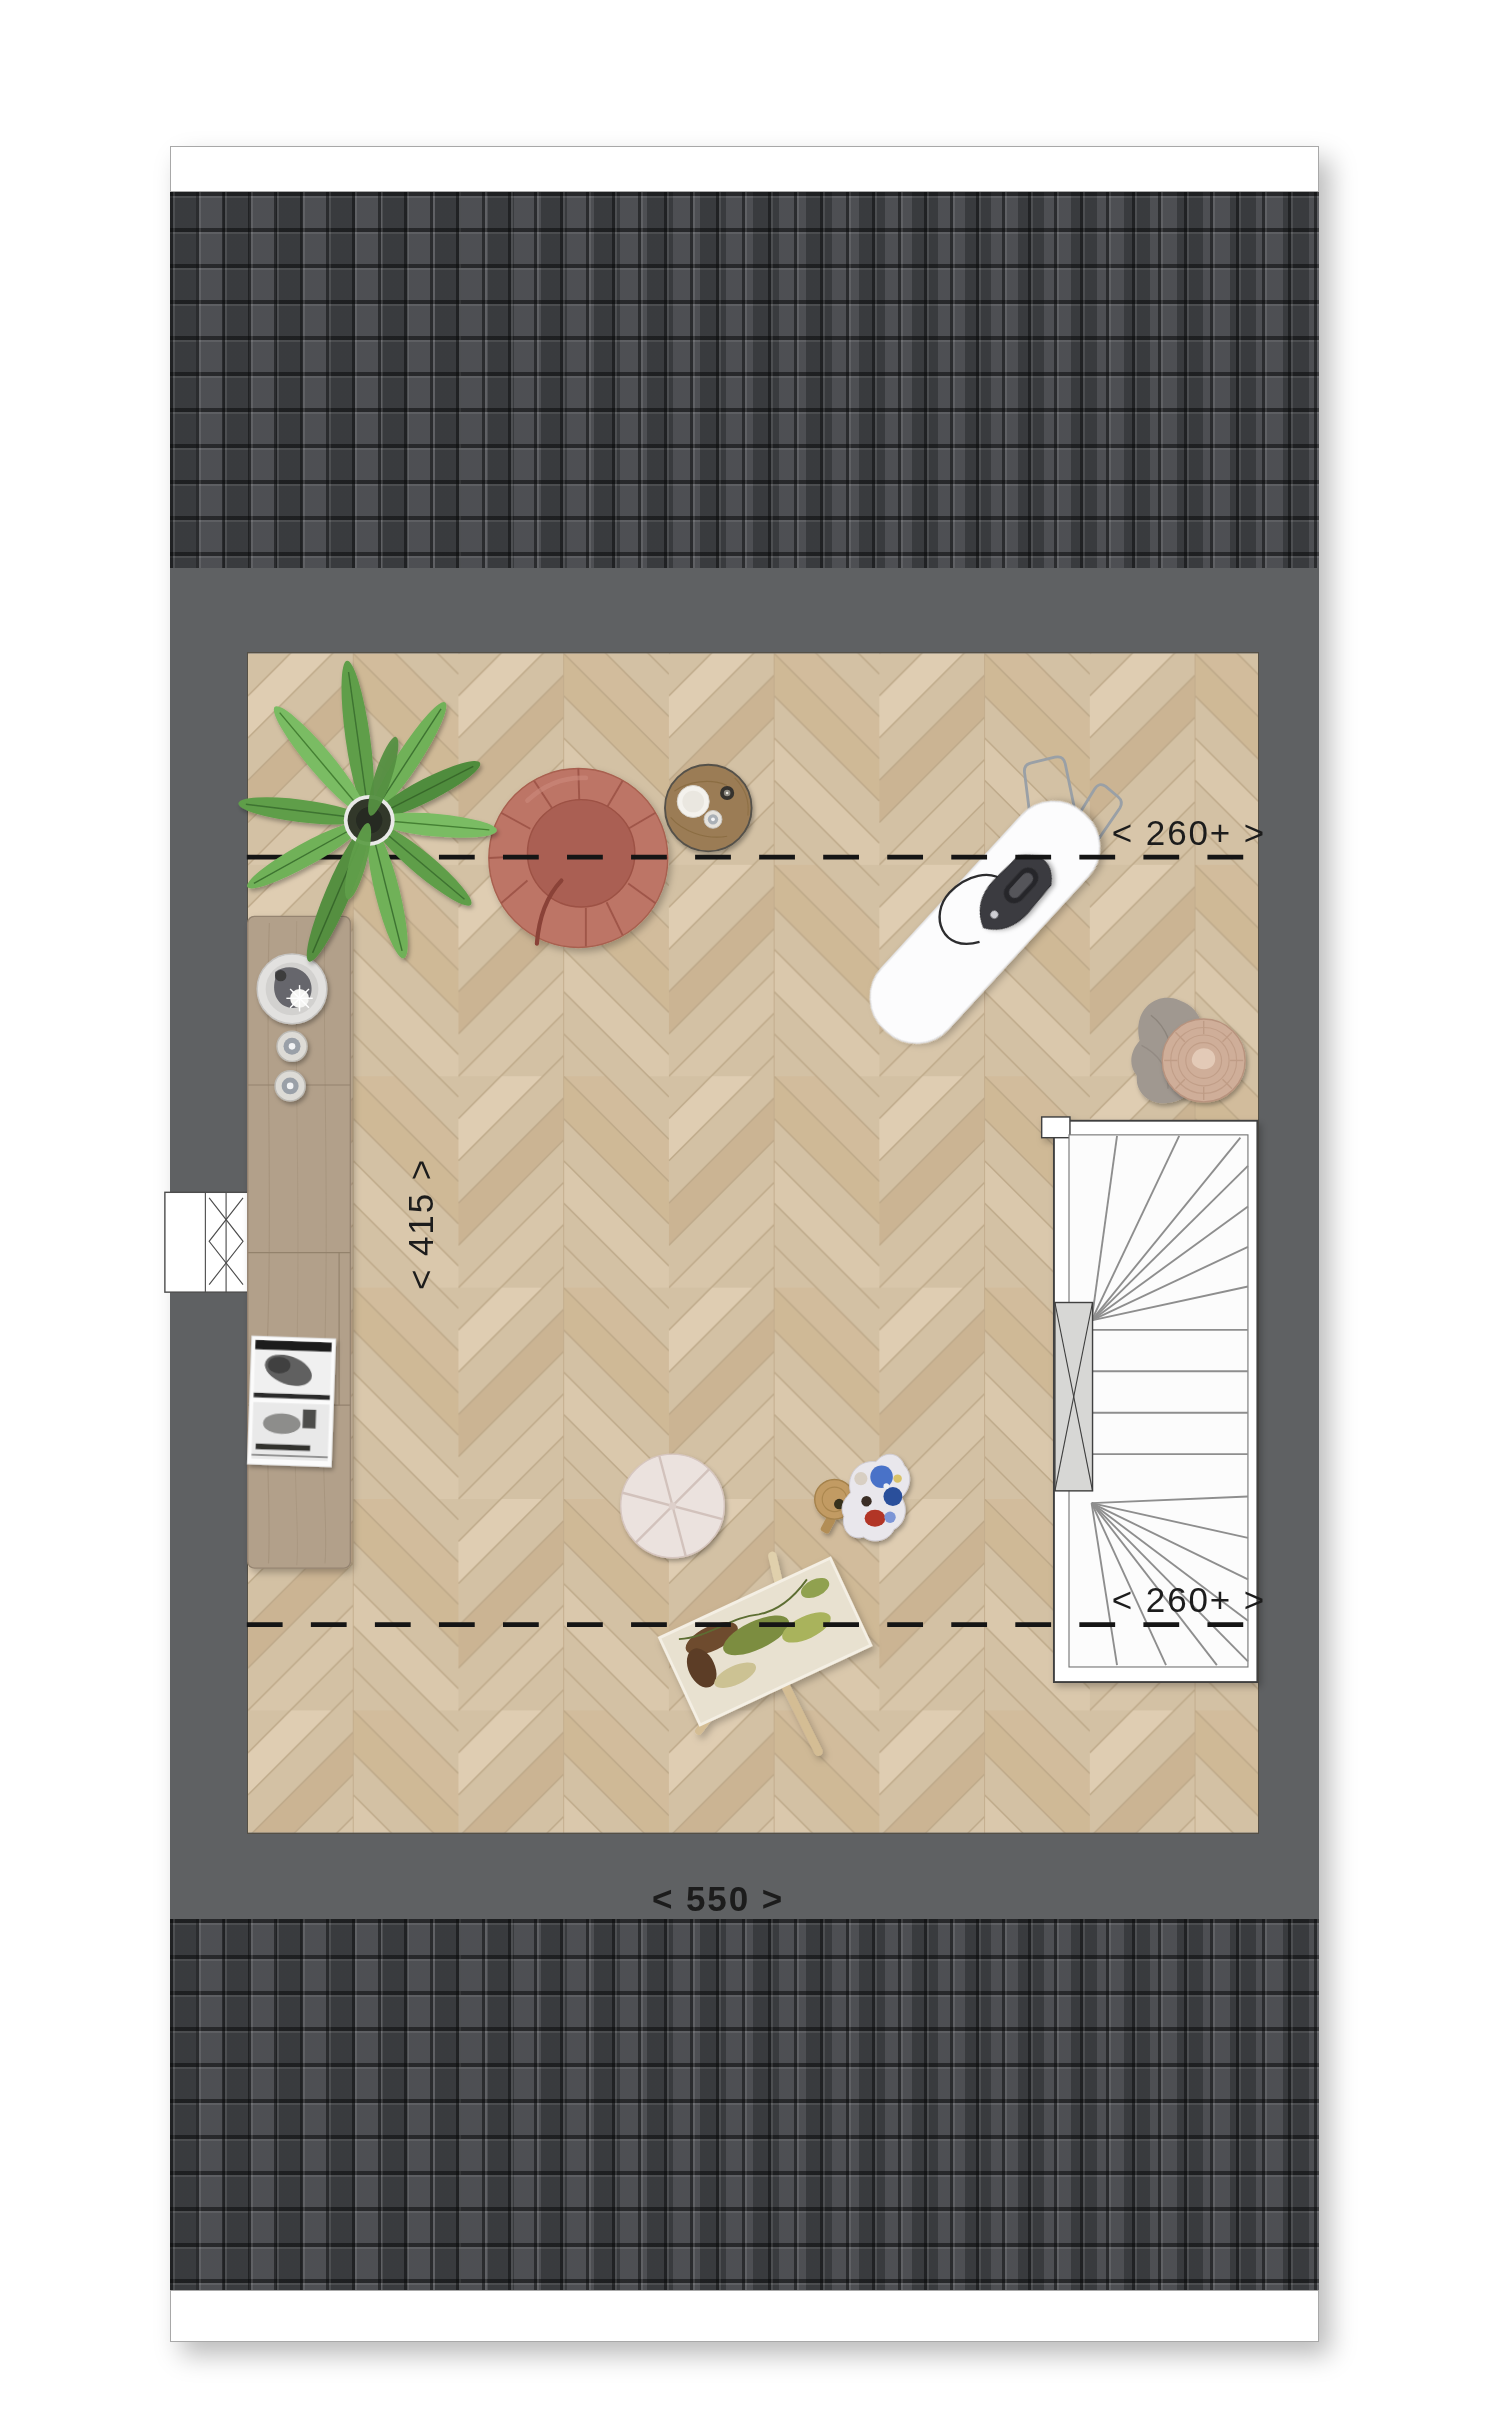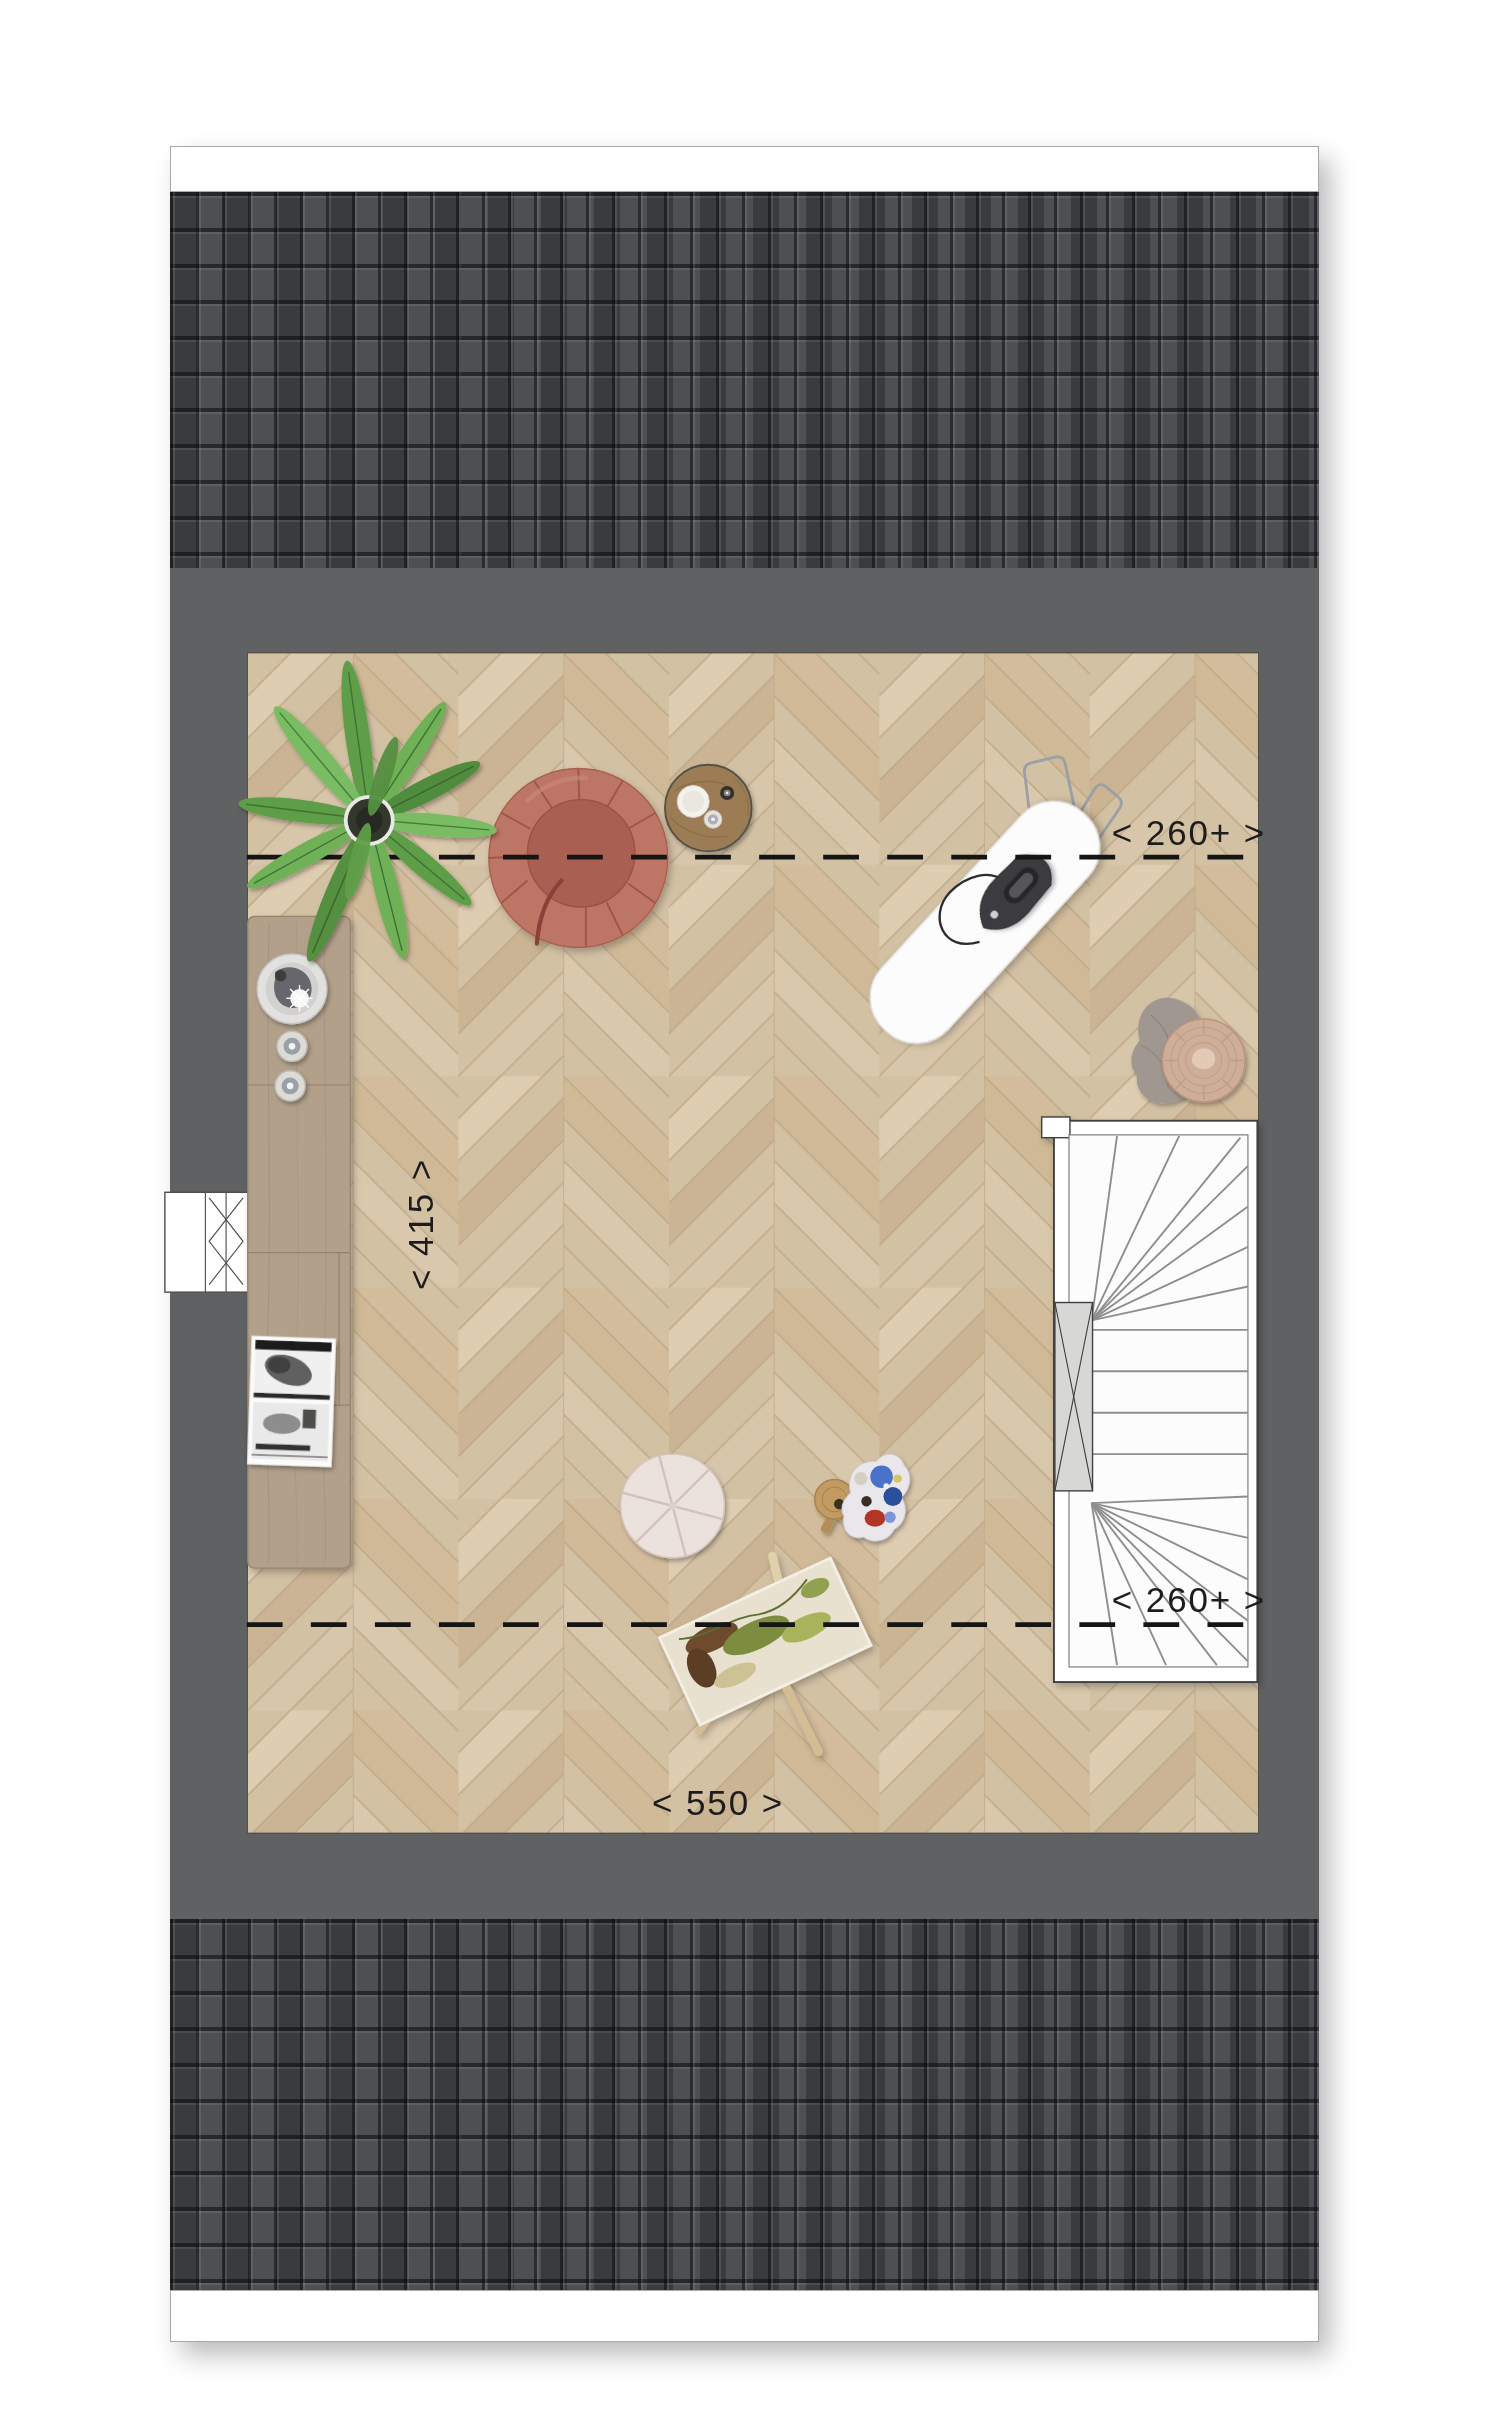--- a/index.html
+++ b/index.html
@@ -20,21 +20,21 @@
   #roof-bottom{left:0;top:1773px;width:1149px;height:371px;}
   #wall{left:0;top:422px;width:1149px;height:1351px;background:#5f6163;}
   #floor{left:247px;top:652px;width:1012px;height:1182px;
          border:1.9px solid #555046;box-sizing:border-box;}
   #overlay{left:0;top:0;width:1507px;height:2411px;pointer-events:none;}
   .dim{position:absolute;color:#1c1c1c;font-size:35px;letter-spacing:1.9px;
        white-space:nowrap;z-index:20;}
   #dim-upper{left:1189px;top:835px;transform:translate(-50%,-55%);}
   #dim-lower{left:1189px;top:1602px;transform:translate(-50%,-55%);}
   #dim-left{left:421px;top:1224px;transform:translate(-50%,-50%) rotate(-90deg);}
-  #dim-bottom{left:718px;top:1803px;transform:translate(-50%,-50%);}
+  #dim-bottom{left:718px;top:1899px;transform:translate(-50%,-50%);font-weight:bold;}
 </style>
 </head>
 <body>
 
 <div class="abs" id="building">
   <div class="abs" id="banner-top"></div>
   <div class="abs roof" id="roof-top"></div>
   <div class="abs" id="wall"></div>
   <div class="abs roof" id="roof-bottom"></div>
   <div class="abs" id="banner-bottom"></div>

